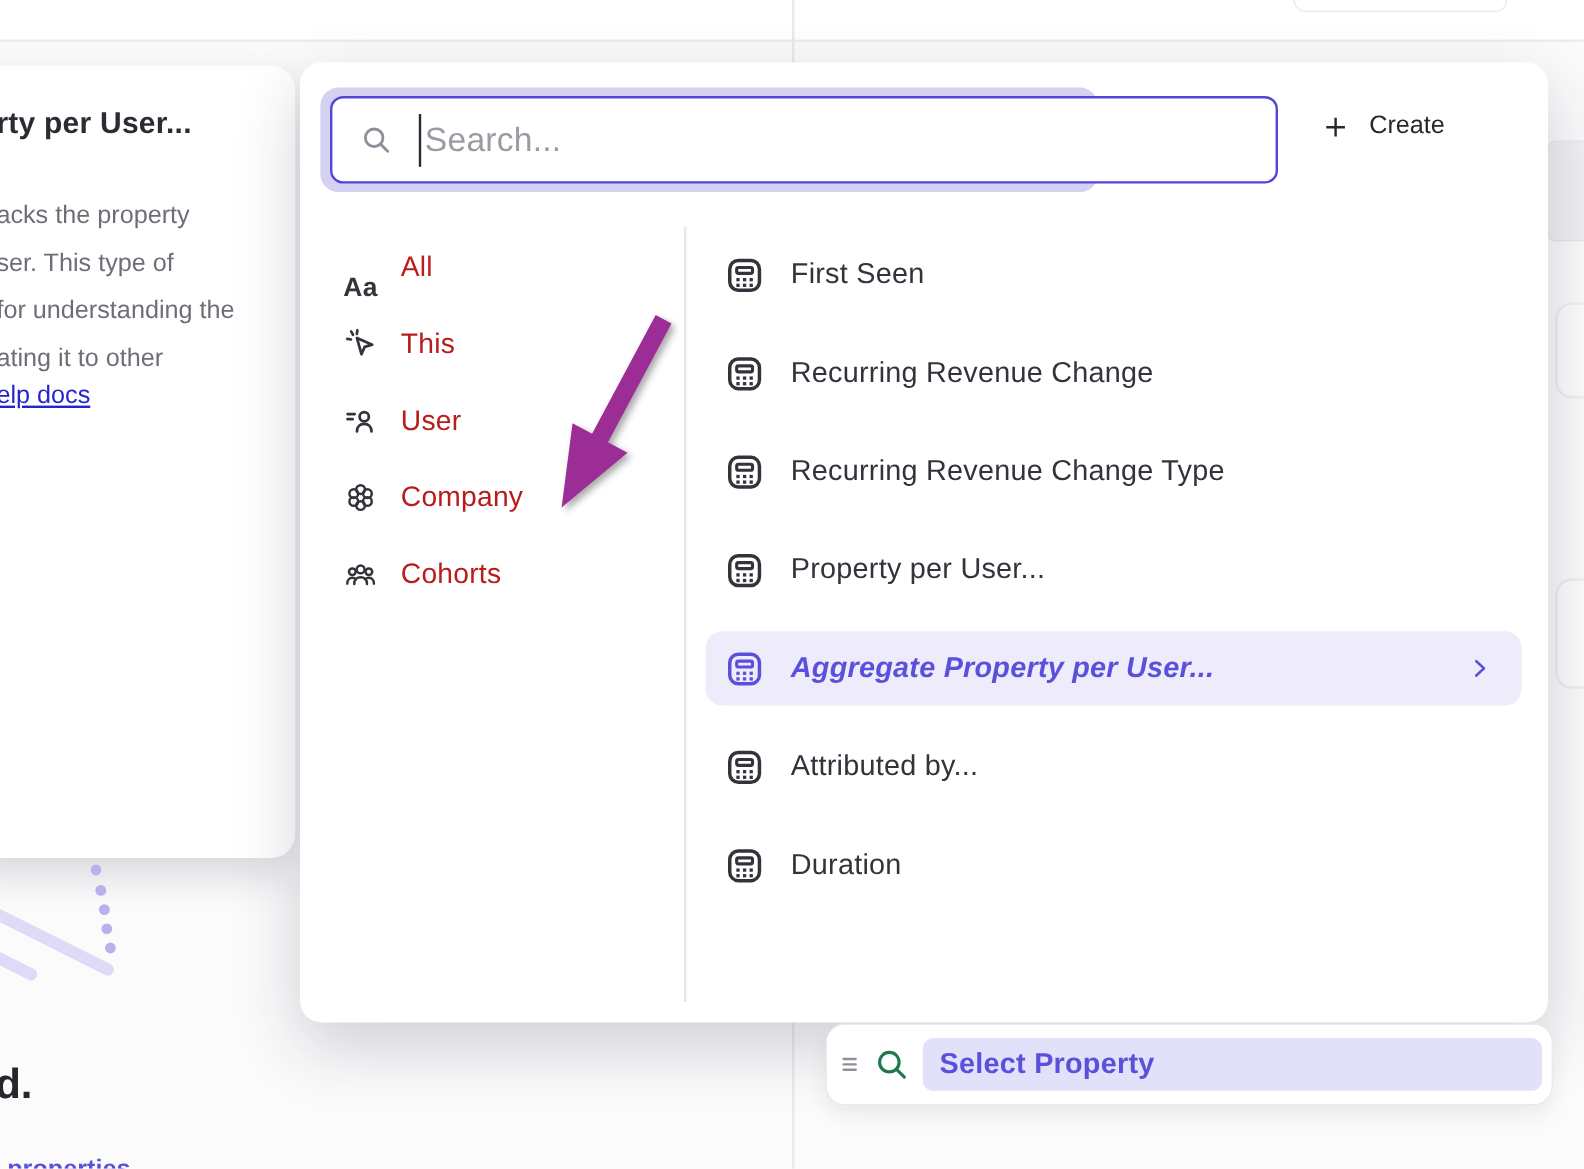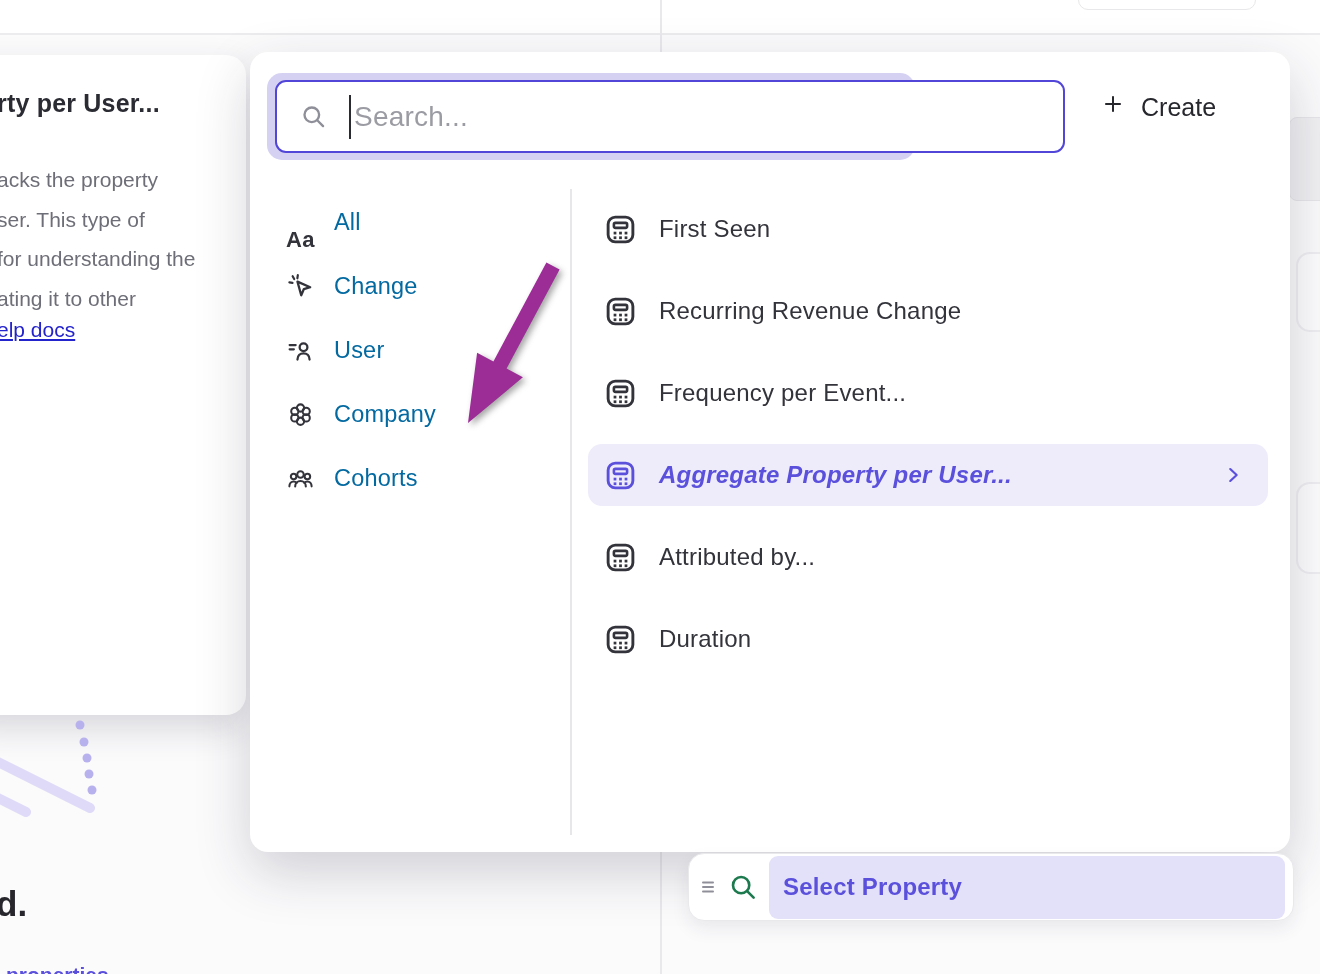--- a/index.html
+++ b/index.html
@@ -68,35 +68,35 @@
   }
   .search-input {
     position:absolute; left:8px; top:7px; width:790px; height:73px;
     background:#ffffff; border:2px solid #5246d9; border-radius:11px;
     display:flex; align-items:center; padding-left:23px; cursor:text;
   }
   .search-icon { width:27px; height:27px; color:#8f8f99; flex:0 0 auto; }
   .caret { width:2px; height:44px; background:#2a2a32; margin-left:22px; }
   .search-placeholder { font-size:28px; color:#9b9ba3; margin-left:3px; letter-spacing:0.2px; }
   .create-btn {
-    position:absolute; left:852px; top:41px; display:flex; align-items:flex-start; gap:17px;
-    font-size:25px; color:#27272e; cursor:pointer;
+    position:absolute; left:852px; top:41px; display:flex; align-items:flex-end; gap:17px;
+    font-size:21px; color:#27272e; cursor:pointer;
   }
   .plus-icon { width:22px; height:22px; color:#27272e; }
 
   .modal-divider { position:absolute; left:320px; top:137px; width:2px; height:646px; background:#e7e7ea; }
 
   
   .cat-col { position:absolute; left:22px; top:140px; width:284px; }
   .cat-row {
     display:flex; align-items:center; height:60px; padding-left:14px;
     border-radius:12px; cursor:pointer; margin-bottom:4px;
   }
   .cat-row .cicon { width:29px; height:29px; color:#33333b; display:flex; align-items:center; justify-content:center; flex:0 0 auto; }
-  .cat-row .clabel { margin-left:19px; font-size:23.5px; color:#0369a1; letter-spacing:0.2px; }
+  .cat-row .clabel { margin-left:19px; font-size:23.5px; color:#b91c1c; letter-spacing:0.2px; }
   .cat-row.selected { background:#f2f0fc; }
   .cat-row.selected .cicon, .cat-row.selected .clabel { color:#5a50dc; font-weight:600; }
   .aa-glyph { font-size:22px; font-weight:600; color:#33333b; letter-spacing:0.5px;margin-top:36px; }
 
   
   .prop-col { position:absolute; left:338px; top:146px; width:680px; }
   .prop-row {
     display:flex; align-items:center; height:62px; margin-bottom:20px;
     border-radius:14px; padding-left:16px; padding-right:18px; cursor:pointer; position:relative;
   }
@@ -113,21 +113,21 @@
   
   .select-card {
     position:absolute; left:688px; top:853px; width:606px; height:68px;
     background:#ffffff; border:1px solid #e9e9ec; border-radius:16px;
     box-shadow:0 8px 18px rgba(40,40,60,0.08);
     display:flex; align-items:center; padding:0 8px 0 10px;
   }
   .drag-handle { width:18px; height:18px; color:#8f8f99; flex:0 0 auto; margin-left:2px; }
   .green-search { width:30px; height:30px; color:#1d7a4e; flex:0 0 auto; margin-left:9px; }
   .select-pill {
-    flex:1; height:63px; margin-left:11px; background:#e3e0fa; border-radius:9px;
+    flex:1; height:44px; margin-left:11px; background:#e3e0fa; border-radius:9px;
     display:flex; align-items:center; padding-left:14px; cursor:pointer;
   }
   .select-pill span { font-size:24px; font-weight:600; color:#5a50dc; letter-spacing:0.2px; }
 </style>
 </head>
 <body>
 
 <svg width="0" height="0" style="position:absolute">
   <defs>
     <g id="icon-calc">
@@ -205,21 +205,21 @@
       <span class="cicon aa-glyph">Aa</span>
       <span class="clabel">All</span>
     </div>
     <div class="cat-row">
       <svg class="cicon" viewBox="0 0 24 24">
         <polygon points="9.5,8 20,12.6 14.8,14.1 12.6,19.2" fill="none" stroke="currentColor" stroke-width="1.9" stroke-linejoin="round"></polygon>
         <line x1="5.5" y1="3.5" x2="6.8" y2="5.8" stroke="currentColor" stroke-width="1.8" stroke-linecap="round"></line>
         <line x1="2.8" y1="8.6" x2="5.4" y2="9" stroke="currentColor" stroke-width="1.8" stroke-linecap="round"></line>
         <line x1="9.8" y1="2.6" x2="9.4" y2="5.2" stroke="currentColor" stroke-width="1.8" stroke-linecap="round"></line>
       </svg>
-      <span class="clabel">Change</span>
+      <span class="clabel">This</span>
     </div>
     <div class="cat-row">
       <svg class="cicon" viewBox="0 0 24 24">
         <line x1="3" y1="7.5" x2="8" y2="7.5" stroke="currentColor" stroke-width="1.8" stroke-linecap="round"></line>
         <line x1="3" y1="11" x2="6.5" y2="11" stroke="currentColor" stroke-width="1.8" stroke-linecap="round"></line>
         <circle cx="14.5" cy="9.3" r="3.2" fill="none" stroke="currentColor" stroke-width="1.9"></circle>
         <path d="M9.5 19.5 c0-3.4 2.3-5.2 5-5.2 s5 1.8 5 5.2" fill="none" stroke="currentColor" stroke-width="1.9" stroke-linecap="round"></path>
       </svg>
       <span class="clabel">User</span>
     </div>
@@ -257,21 +257,27 @@
     <div class="prop-row">
       <svg class="picon" viewBox="0 0 24 24">
           <use href="#icon-calc"></use>
         </svg>
       <span class="plabel">Recurring Revenue Change</span>
     </div>
     <div class="prop-row">
       <svg class="picon" viewBox="0 0 24 24">
           <use href="#icon-calc"></use>
         </svg>
-      <span class="plabel">Frequency per Event...</span>
+      <span class="plabel">Recurring Revenue Change Type</span>
+    </div>
+    <div class="prop-row">
+      <svg class="picon" viewBox="0 0 24 24">
+          <use href="#icon-calc"></use>
+        </svg>
+      <span class="plabel">Property per User...</span>
     </div>
     <div class="prop-row selected">
       <svg class="picon" viewBox="0 0 24 24">
           <use href="#icon-calc"></use>
         </svg>
       <span class="plabel">Aggregate Property per User...</span>
       <svg class="chevron-right" viewBox="0 0 24 24">
         <polyline points="9,5.5 16,12 9,18.5" fill="none" stroke="currentColor" stroke-width="2.4" stroke-linecap="round" stroke-linejoin="round"></polyline>
       </svg>
     </div>

